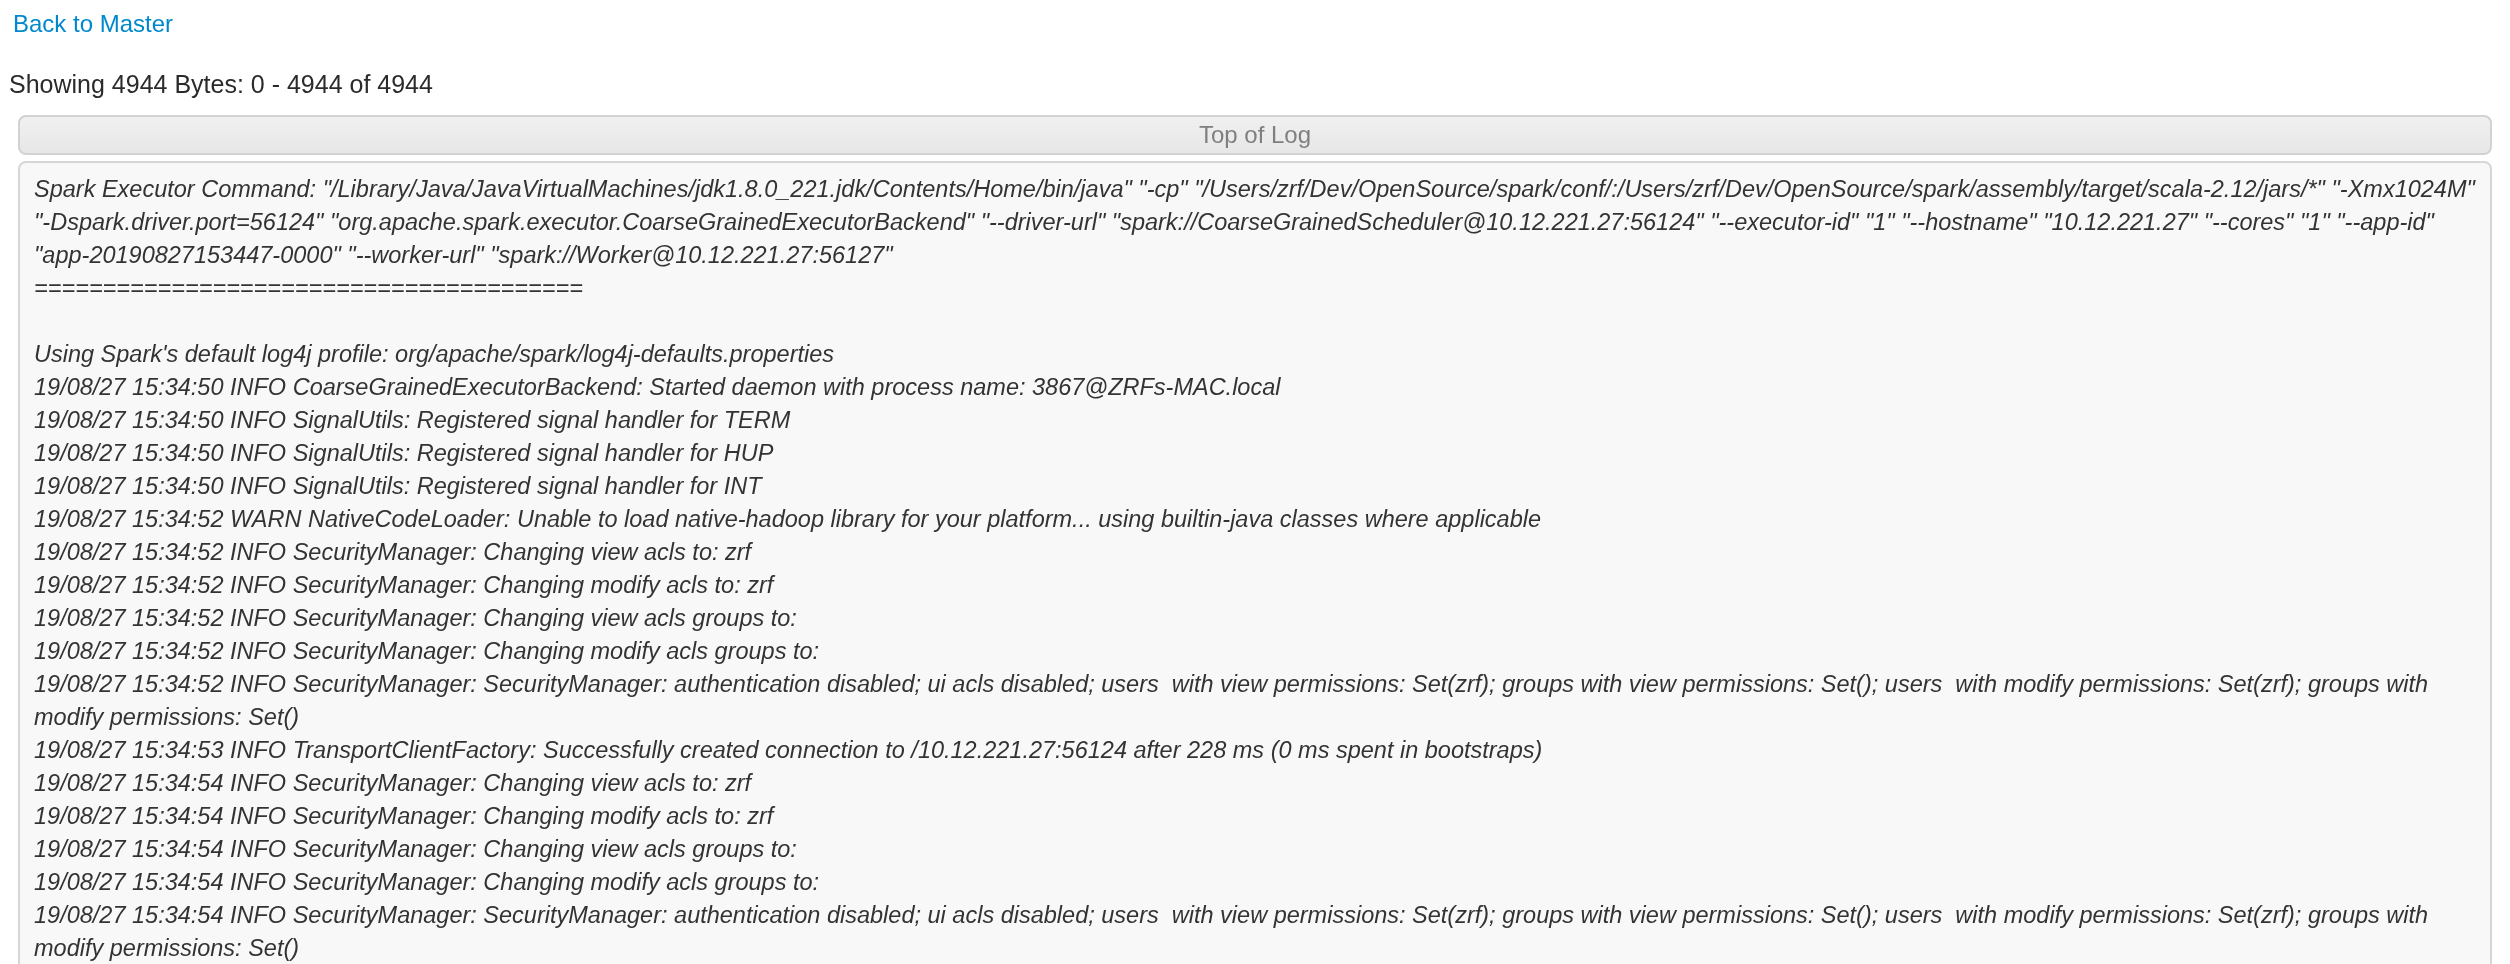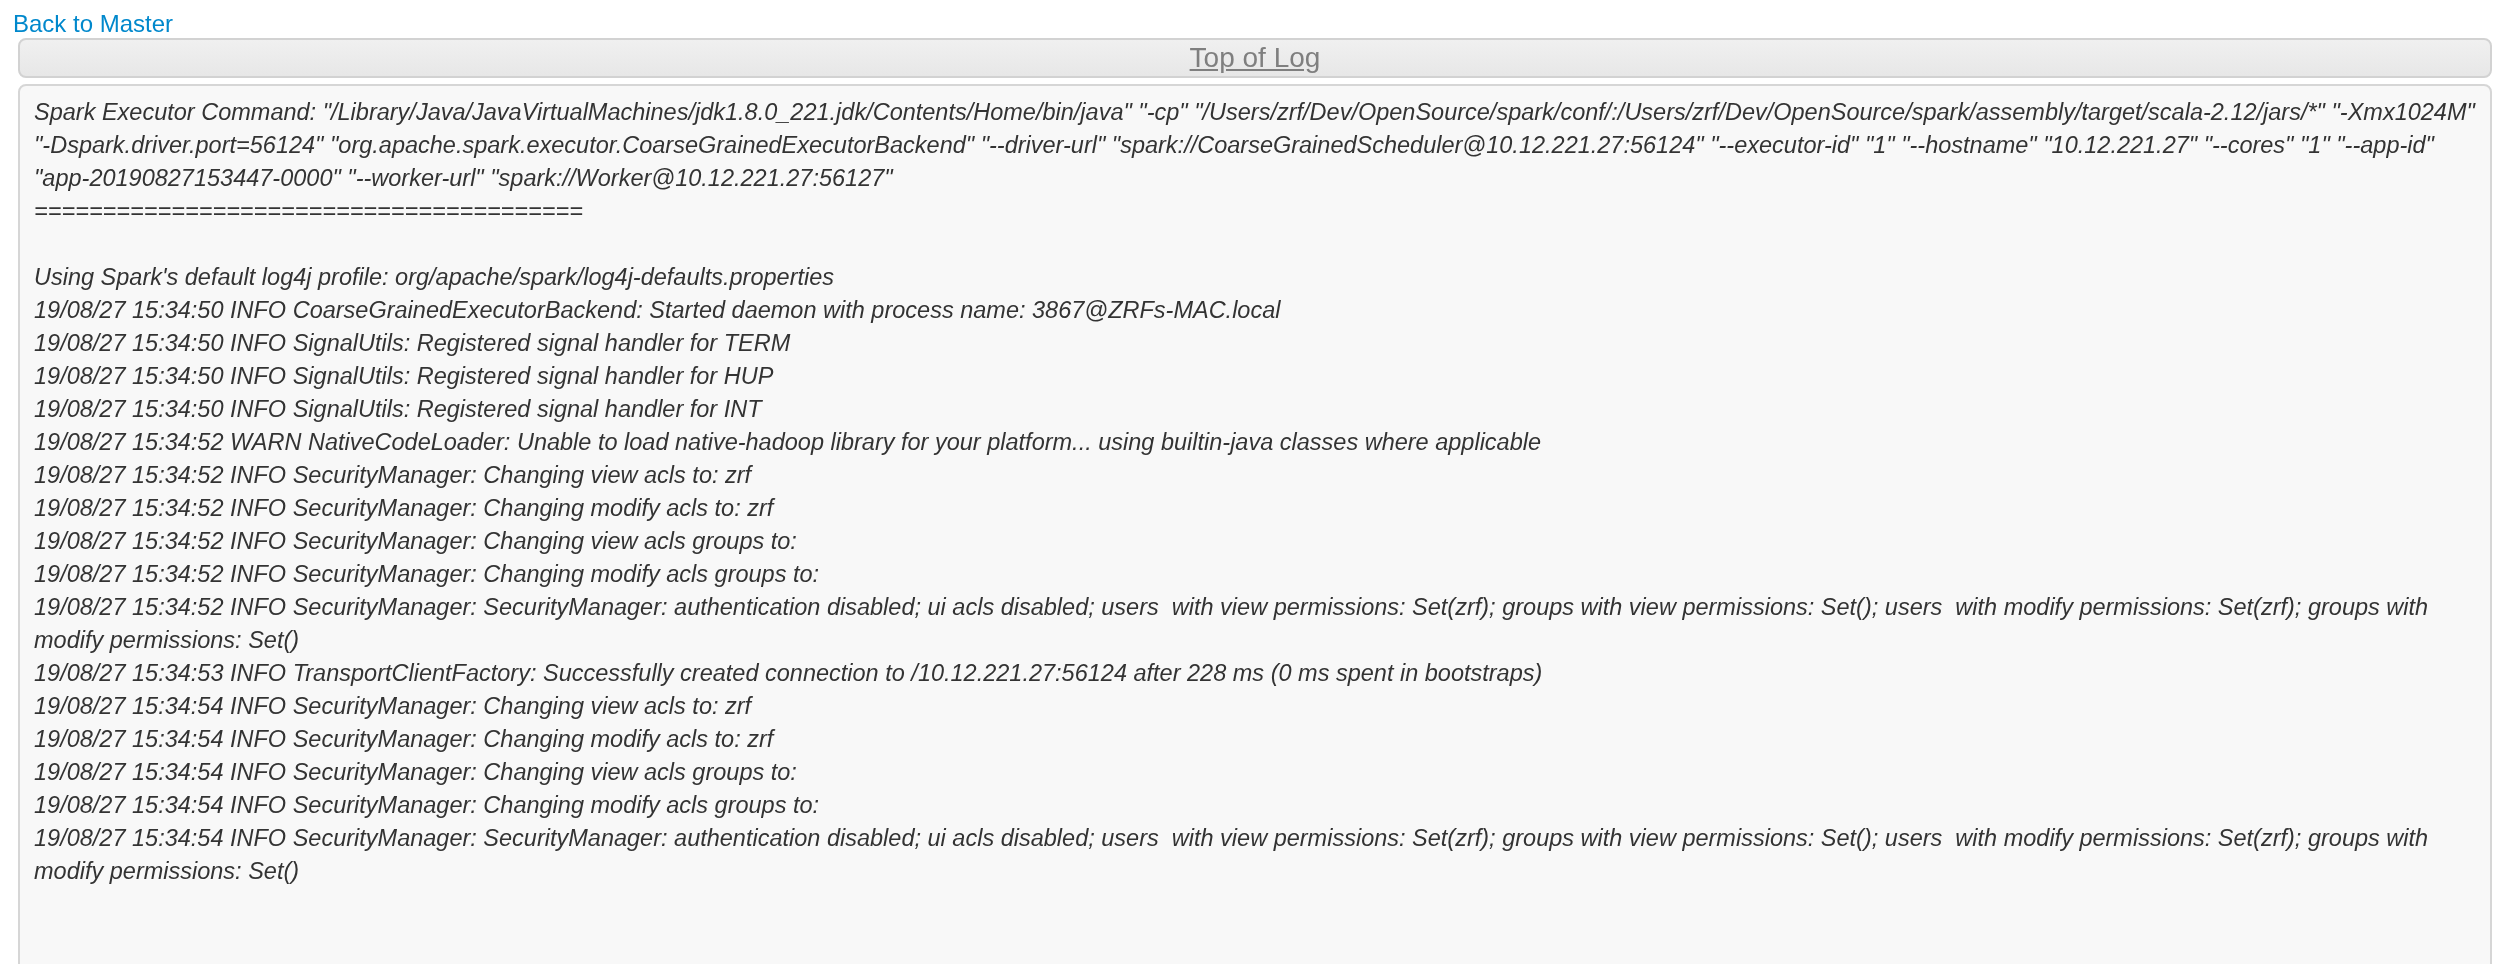--- a/index.html
+++ b/index.html
@@ -37,23 +37,22 @@
     background: linear-gradient(#f0f0f0, #e7e7e7);
     border: 2px solid #d2d2d2;
     border-radius: 8px;
     display: flex;
     align-items: center;
     justify-content: center;
     box-sizing: border-box;
     cursor: default;
   }
   .log-header-bar span {
-    font-size: 28px;
+    font-size: 24px;
     color: #7f7f7f;
-    text-decoration: underline;
   }
   .log-box {
     margin: 6px 18px 0 18px;
     min-height: 900px;
     background: #f8f8f8;
     border: 2px solid #d6d6d6;
     border-radius: 8px;
     box-sizing: border-box;
     padding: 10px 14px 14px 14px;
   }
@@ -67,20 +66,21 @@
     font-style: italic;
   }
 </style>
 </head>
 <body>
 
 <div>
 
   <a href="#" class="back-link">Back to Master</a>
 
+  <p class="byte-range">Showing 4944 Bytes: 0 - 4944 of 4944</p>
 
   <div class="log-header-bar">
     <span>Top of Log</span>
   </div>
 
   <div class="log-box">
     <div class="log-text">Spark Executor Command: "/Library/Java/JavaVirtualMachines/jdk1.8.0_221.jdk/Contents/Home/bin/java" "-cp" "/Users/zrf/Dev/OpenSource/spark/conf/:/Users/zrf/Dev/OpenSource/spark/assembly/target/scala-2.12/jars/*" "-Xmx1024M" "-Dspark.driver.port=56124" "org.apache.spark.executor.CoarseGrainedExecutorBackend" "--driver-url" "spark://CoarseGrainedScheduler@10.12.221.27:56124" "--executor-id" "1" "--hostname" "10.12.221.27" "--cores" "1" "--app-id" "app-20190827153447-0000" "--worker-url" "spark://Worker@10.12.221.27:56127"
 ========================================
 
 Using Spark's default log4j profile: org/apache/spark/log4j-defaults.properties

